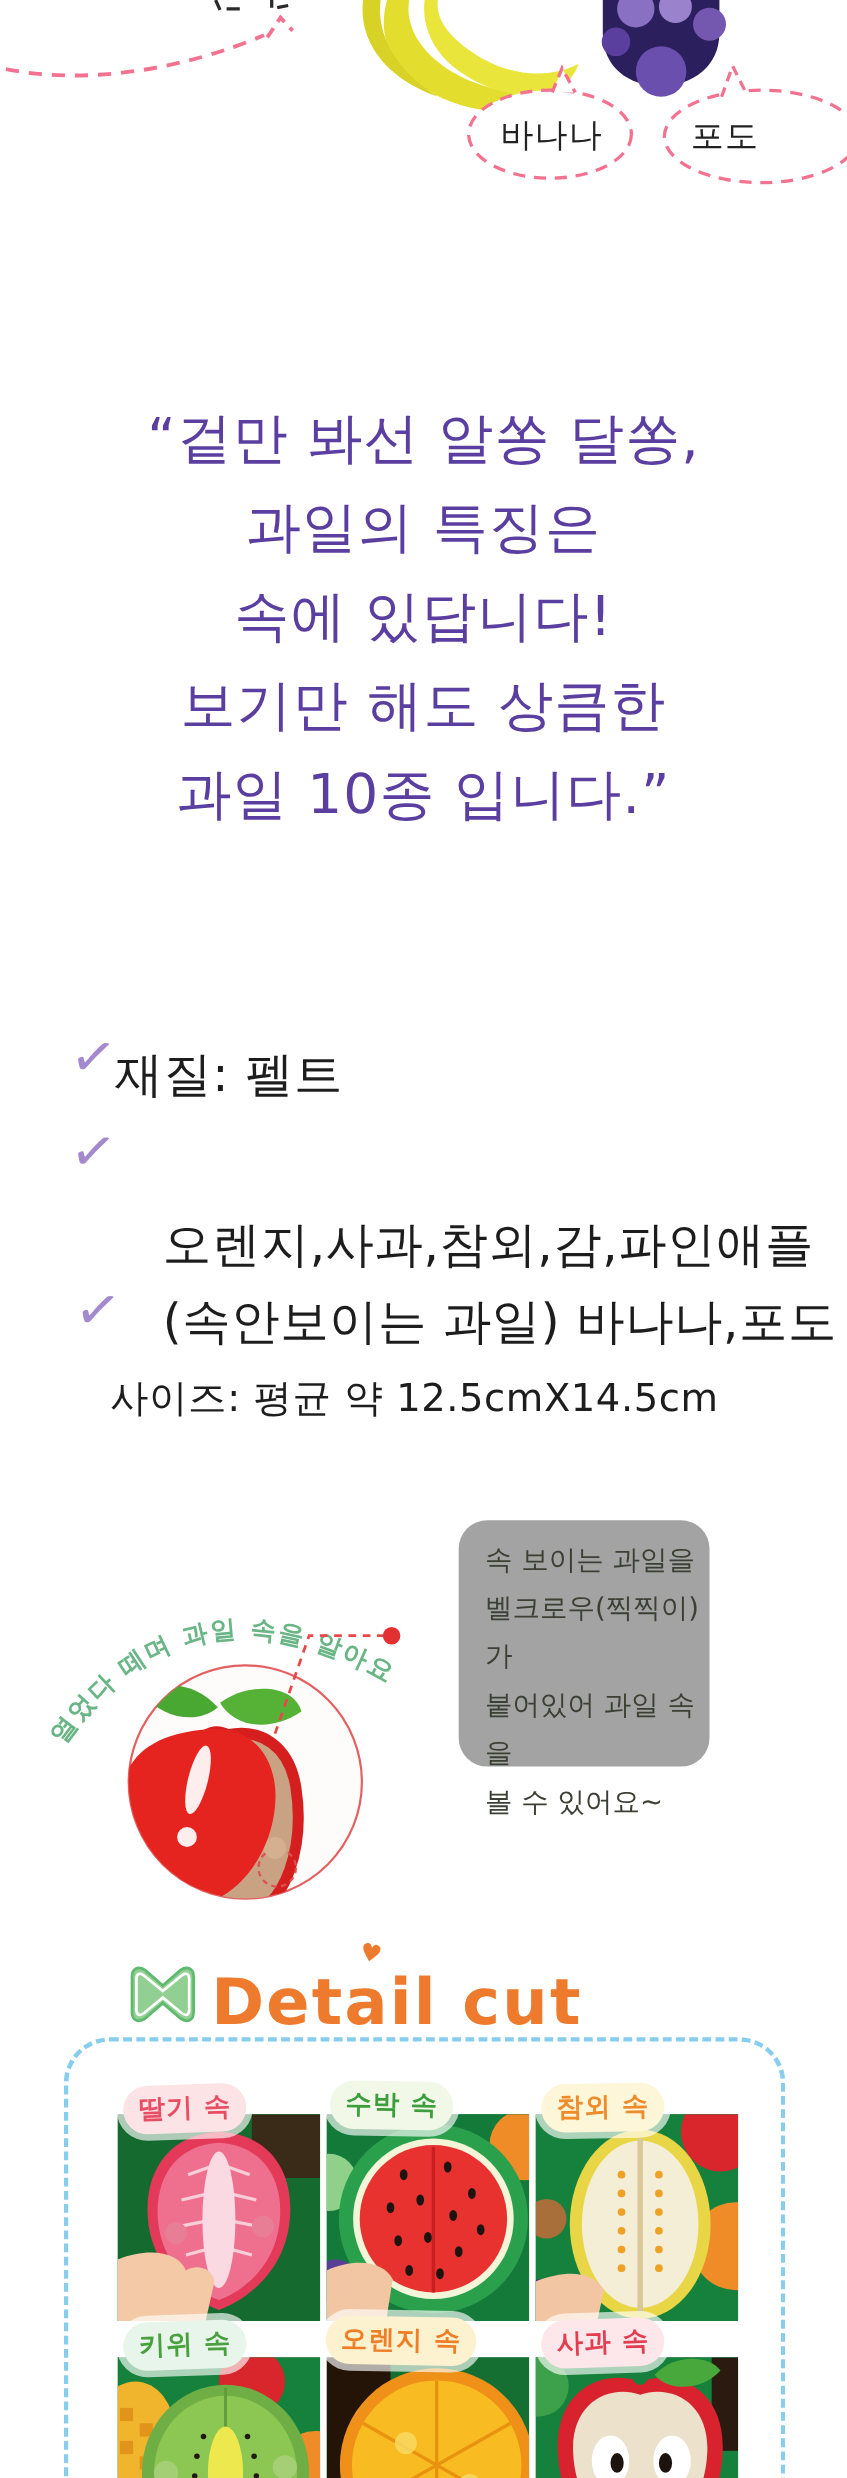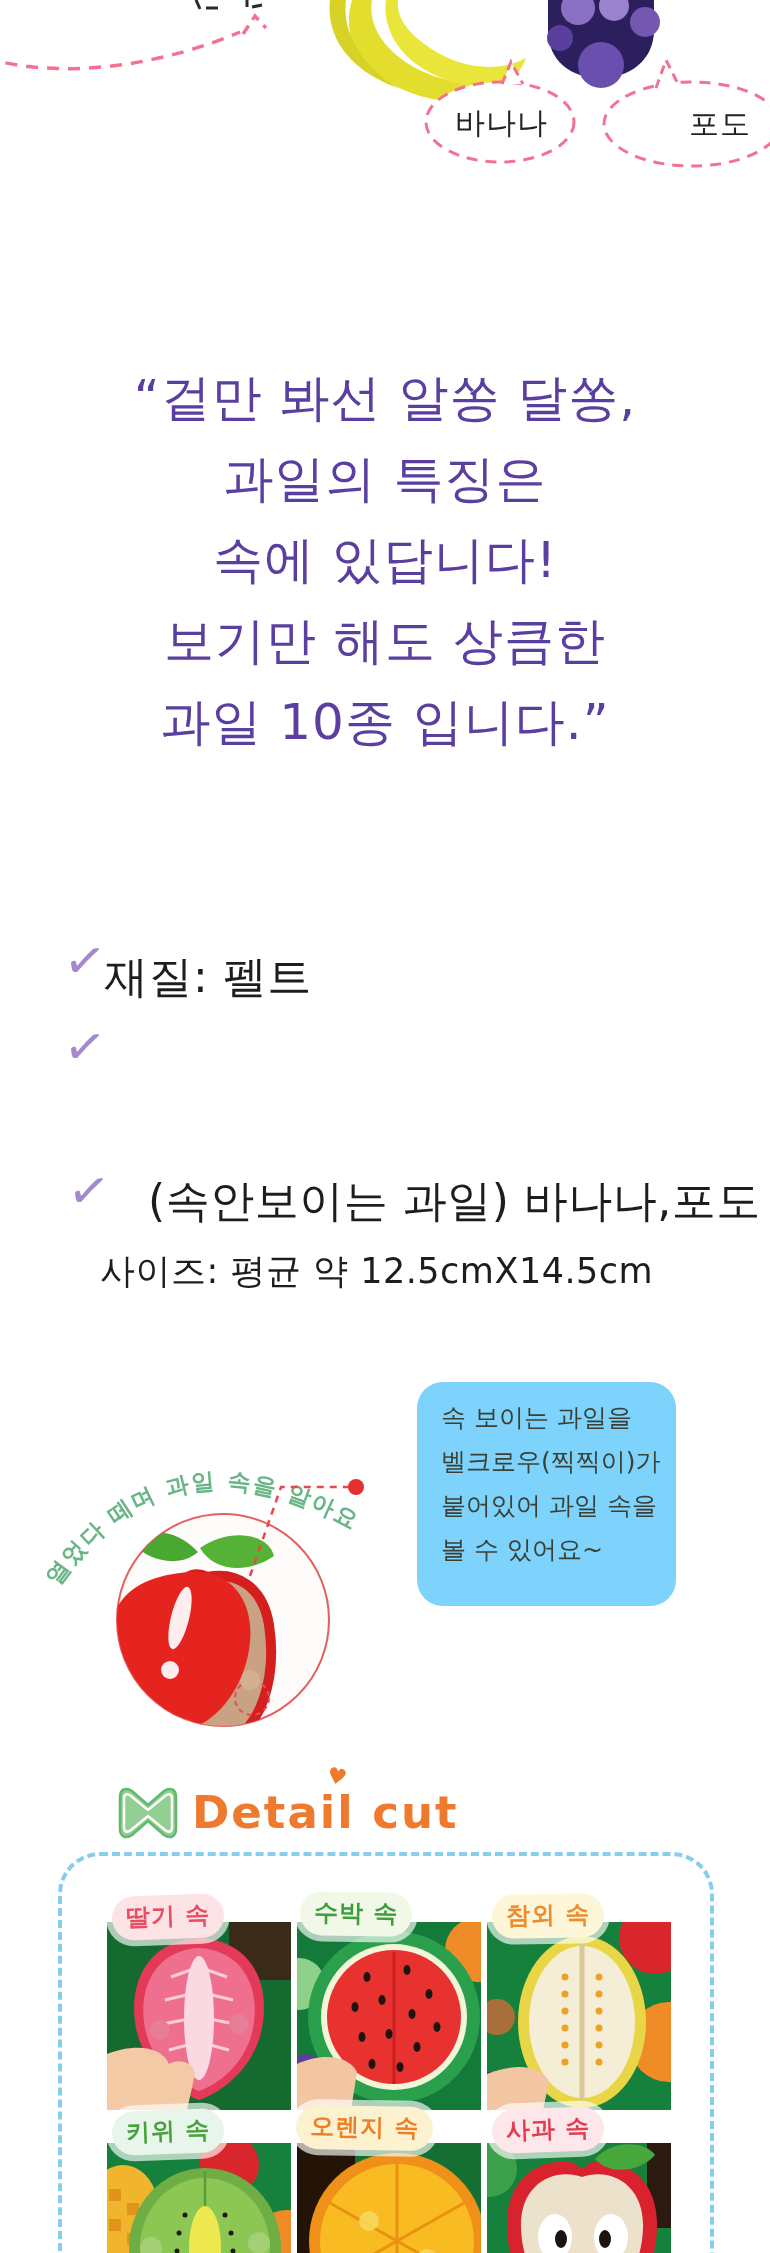--- a/index.html
+++ b/index.html
@@ -12,27 +12,27 @@
 
   
   .quote{position:absolute;left:0;top:358px;width:770px;text-align:center;color:#5a3fa0;}
   .quote div{font-size:50px;line-height:81px;letter-spacing:1px;font-weight:500;}
 
   
   .check{position:absolute;color:#a589cf;font-size:50px;font-weight:bold;transform:rotate(8deg);}
   .spec-text{position:absolute;color:#1d1d1d;font-size:44px;letter-spacing:0.5px;}
 
   
-  .callout-bubble{position:absolute;left:417px;top:1382px;width:259px;height:224px;
-      background:#7dd3fc;border-radius:26px;}
+  .callout-bubble{position:absolute;left:417px;top:1382px;width:228px;height:224px;
+      background:#a3a3a3;border-radius:26px;}
   .callout-bubble div{margin-left:24px;color:#3c4034;font-size:25px;line-height:44px;}
   .callout-bubble div:first-child{margin-top:14px;}
 
   
-  .detail-title{position:absolute;left:192px;top:1786px;color:#ee7a2e;font-size:45px;
+  .detail-title{position:absolute;left:192px;top:1786px;color:#ee7a2e;font-size:58px;
       font-weight:bold;letter-spacing:2px;}
   .heart{position:absolute;left:327px;top:1764px;color:#ee7a2e;font-size:22px;transform:rotate(12deg);}
   .detail-box{position:absolute;left:58px;top:1852px;width:648px;height:480px;
       border:4px dashed #87cdee;border-radius:42px;}
   .tile{position:absolute;width:184px;height:188px;overflow:hidden;background:#156a30;}
   .blob{position:absolute;padding:5px 14px 7px 14px;border-radius:26px;font-size:24px;
       font-weight:bold;letter-spacing:1px;box-shadow:0 0 0 6px rgba(255,255,255,0.65);}
   .blob.r1a{left:112px;top:1895px;background:#fbe3e6;color:#e84e63;transform:rotate(-2deg);}
   .blob.r1b{left:300px;top:1892px;background:#f2f8e8;color:#3d9e3d;transform:rotate(1deg);}
   .blob.r1c{left:492px;top:1894px;background:#fdf6d8;color:#ef8b2a;transform:rotate(-1deg);}
@@ -72,34 +72,35 @@
       <ellipse cx="500" cy="122" rx="74" ry="40" fill="#ffffff" stroke="#f2728f" stroke-width="3" stroke-dasharray="11 8"></ellipse>
       <path d="M 502,84 L 511,62 L 523,84" fill="#ffffff" stroke="#f2728f" stroke-width="3" stroke-dasharray="9 6"></path>
     </g>
 
     <g>
       <ellipse cx="692" cy="124" rx="88" ry="42" fill="#ffffff" stroke="#f2728f" stroke-width="3" stroke-dasharray="11 8"></ellipse>
       <path d="M 656,88 L 666,60 L 679,86" fill="#ffffff" stroke="#f2728f" stroke-width="3" stroke-dasharray="9 6"></path>
     </g>
   </svg>
   <span class="fruit-label" style="left:455px;top:103px">바나나</span>
-  <span class="fruit-label" style="left:689px;top:104px">포도</span>
+  <span class="fruit-label" style="left:628px;top:104px">포도</span>
 
   <div class="quote">
     <div>“겉만 봐선 알쏭 달쏭,</div>
     <div>과일의 특징은</div>
     <div>속에 있답니다!</div>
     <div>보기만 해도 상큼한</div>
     <div>과일 10종 입니다.”</div>
   </div>
 
   <span class="check" style="left:64px;top:932px">✓</span>
   <span class="spec-text" style="left:104px;top:948px">재질: 펠트</span>
 
   <span class="check" style="left:64px;top:1018px">✓</span>
+  <span class="spec-text" style="left:148px;top:1102px">오렌지,사과,참외,감,파인애플</span>
   <span class="check" style="left:68px;top:1162px">✓</span>
   <span class="spec-text" style="left:148px;top:1172px">(속안보이는 과일) 바나나,포도</span>
 
   <span class="spec-text" style="left:100px;top:1248px;font-size:35px">사이즈: 평균 약 12.5cmX14.5cm</span>
 
   <svg class="abs" style="left:0;top:1380px" width="770" height="400" viewBox="0 0 770 400">
     <defs>
       <clipPath id="circClip">
           <circle cx="223" cy="240" r="106"></circle>
         </clipPath>

